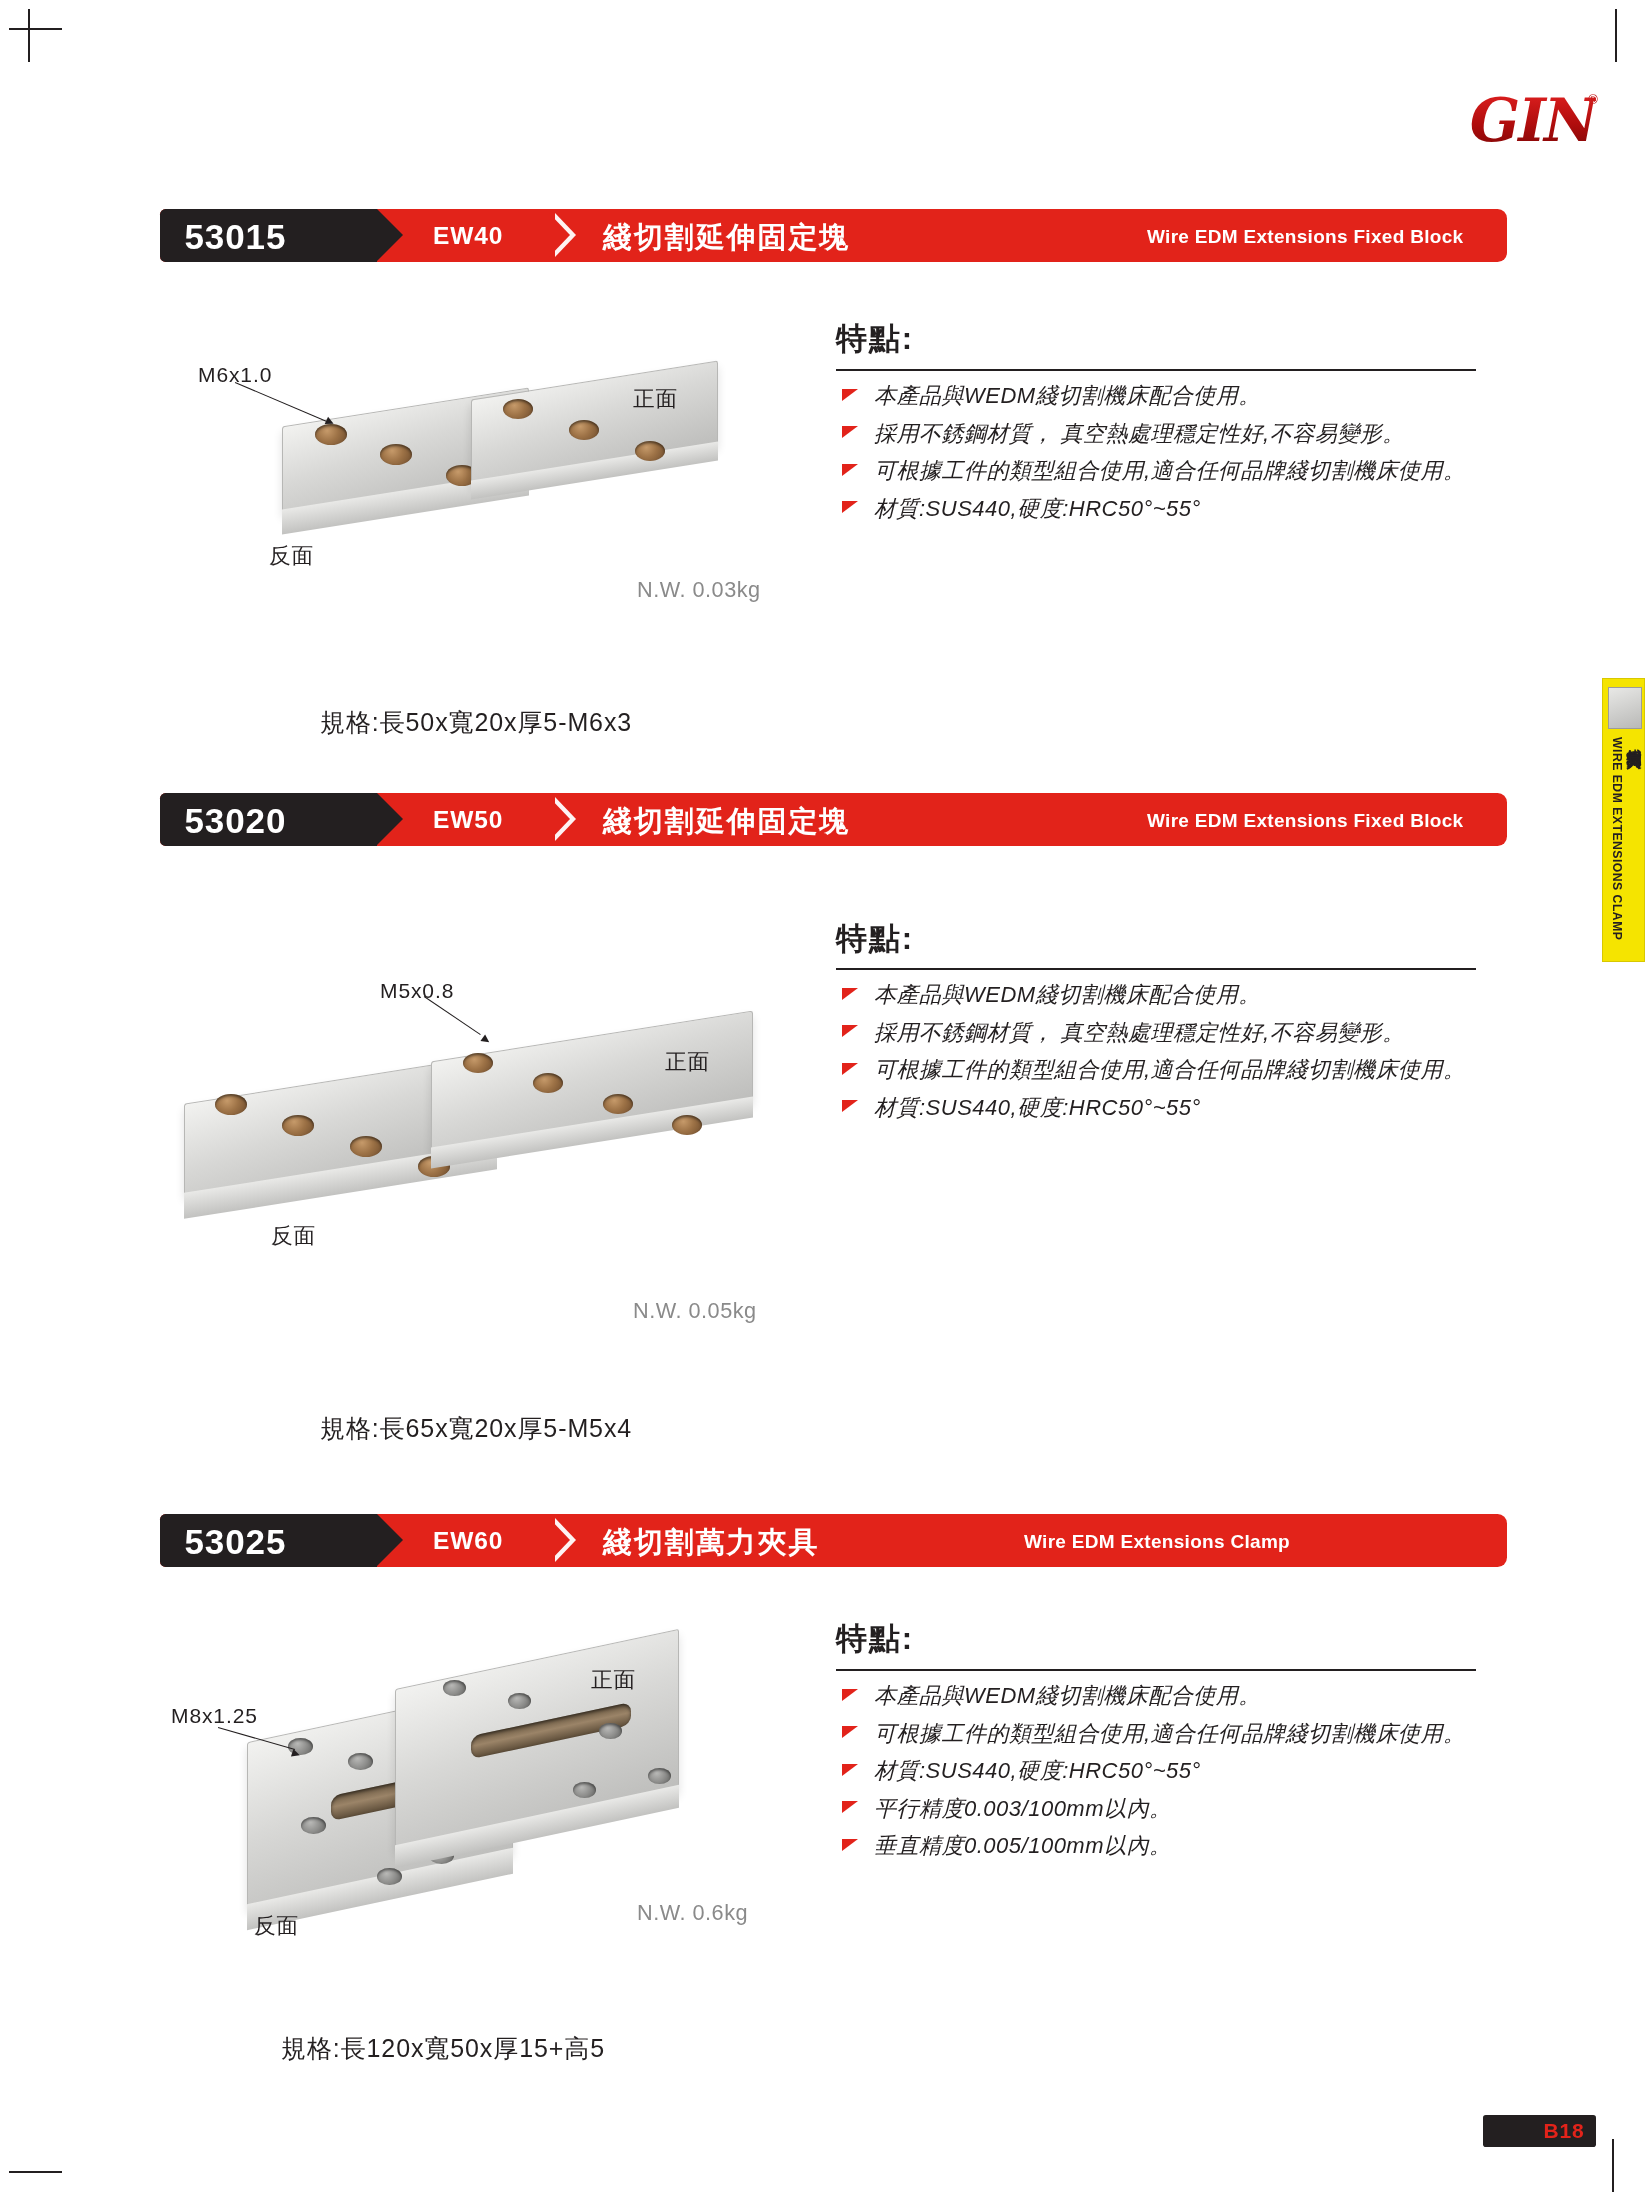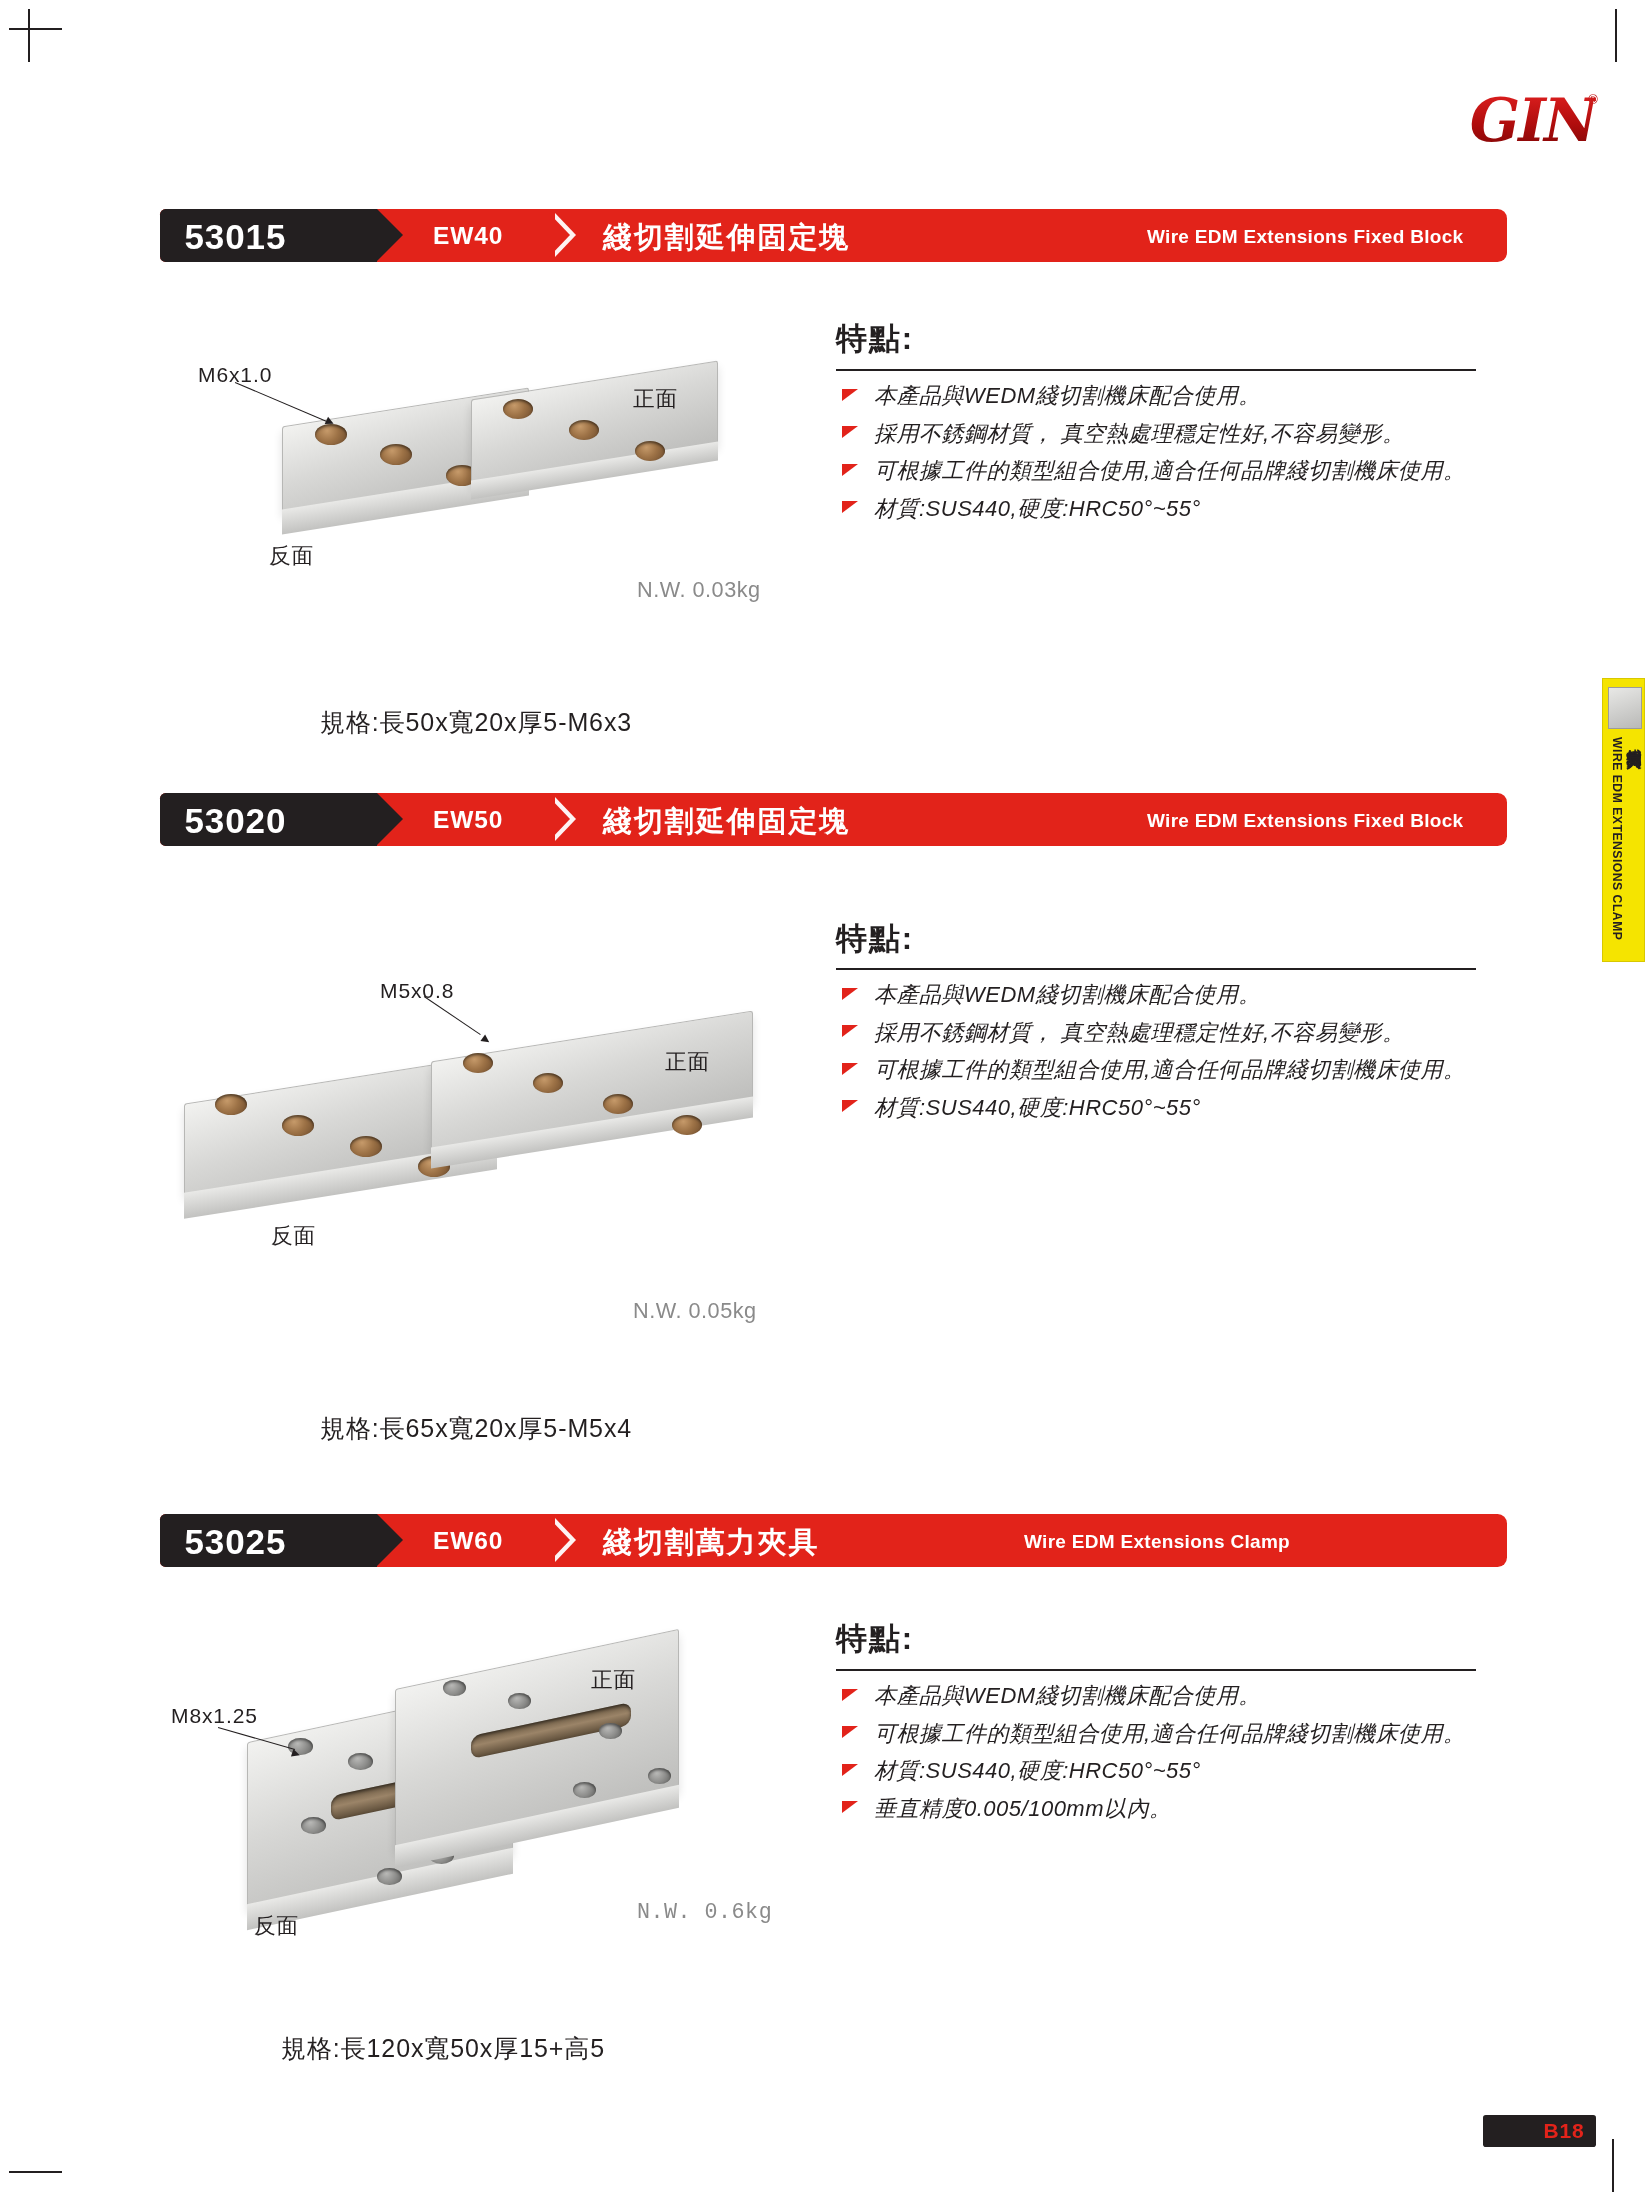--- a/index.html
+++ b/index.html
@@ -288,29 +288,30 @@
     <div class="hole-dark" style="left:599px;top:1723px;width:22.6px;height:16px;"></div>
     <div class="hole-dark" style="left:573px;top:1782px;width:22.6px;height:16px;"></div>
     <div class="hole-dark" style="left:648px;top:1768px;width:22.6px;height:16px;"></div>
 
     <div class="leader" style="left:218px;top:1727px;width:80px;transform:rotate(16deg);"></div>
     <div class="arrow" style="left:292px;top:1750px;transform:rotate(18deg);"></div>
   </div>
   <div class="lbl lbl-thread" style="left:171px;top:1704px;">M8x1.25</div>
   <div class="lbl" style="left:591px;top:1665px;">正面</div>
   <div class="lbl" style="left:254px;top:1911px;">反面</div>
-  <div class="nw" style="left:637px;top:1900px;font-family:Liberation Mono, monospace;">N.W. 0.6kg</div>
+  <div class="nw" style="left:637px;top:1900px;">N.W. 0.6kg</div>
   <div class="spec" style="left:281px;top:2032px;">規格:長120x寬50x厚15+高5</div>
 
   <div class="feat-title" style="left:836px;top:1618px;">特點:</div>
   <div class="feat-rule" style="left:836px;top:1669px;width:640px;"></div>
   <div class="feat-list" style="left:836px;top:1680px;width:659px;">
     <div class="feat-item"><span class="tri"></span><span>本產品與WEDM綫切割機床配合使用。</span></div>
     <div class="feat-item"><span class="tri"></span><span>可根據工件的類型組合使用,適合任何品牌綫切割機床使用。</span></div>
     <div class="feat-item"><span class="tri"></span><span>材質:SUS440,硬度:HRC50°~55°</span></div>
+    <div class="feat-item"><span class="tri"></span><span>平行精度0.003/100mm以內。</span></div>
     <div class="feat-item"><span class="tri"></span><span>垂直精度0.005/100mm以內。</span></div>
   </div>
 
   <div class="sidetab">
     <div class="thumb"></div>
     <div class="txt-en">WIRE EDM EXTENSIONS CLAMP</div>
     <div class="txt-cn">綫切割萬力夾具</div>
   </div>
 
   <div class="pagenum">

